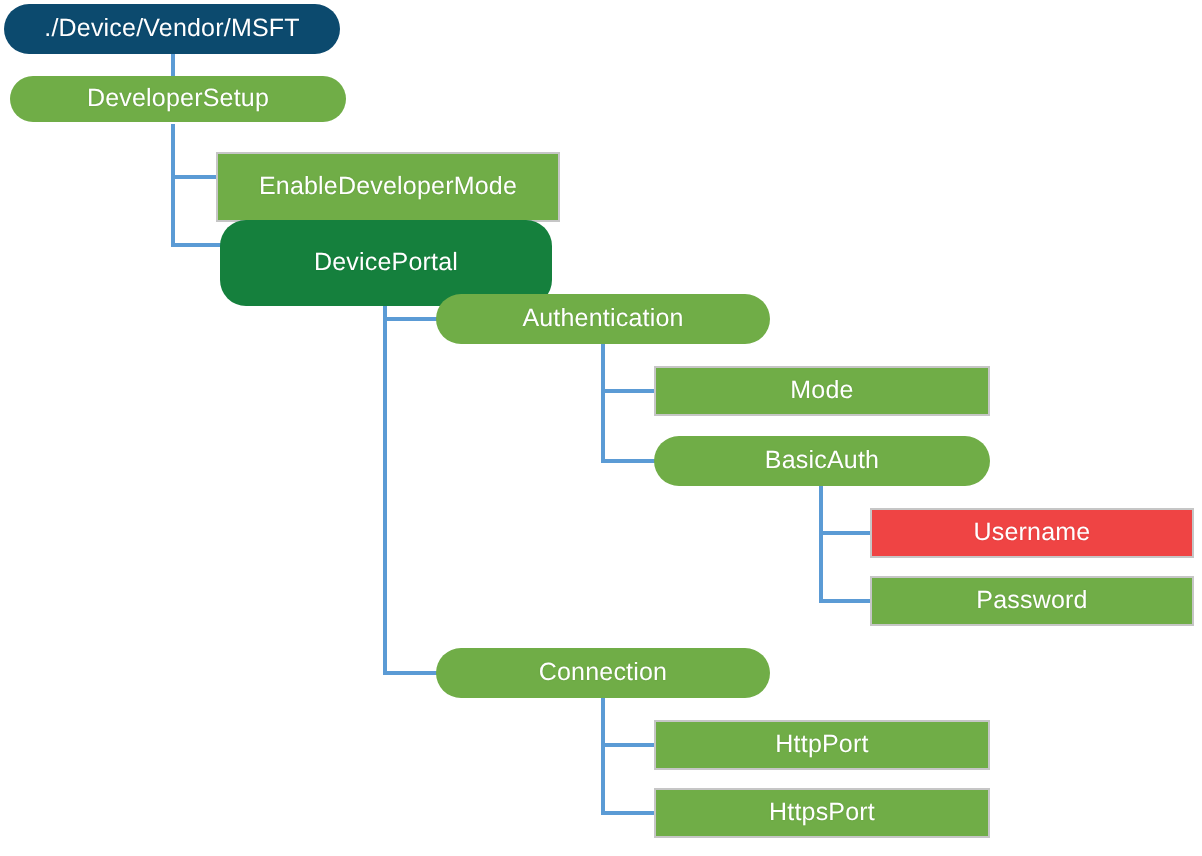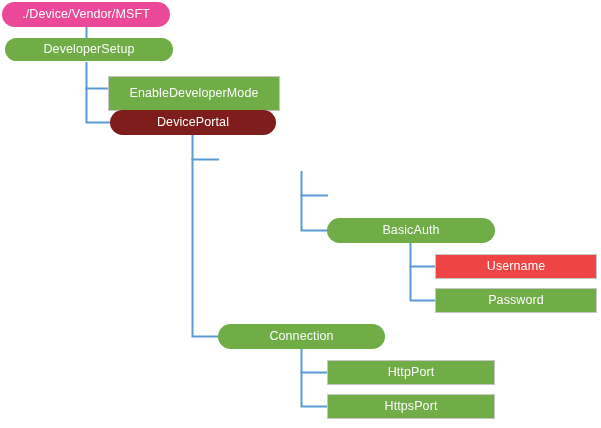--- a/index.html
+++ b/index.html
@@ -66,37 +66,43 @@
         <path d="M 192.5 159.5 L 192.5 336.5 L 218 336.5"></path>
         <path d="M 301.5 172 L 301.5 195.5 L 327 195.5"></path>
         <path d="M 301.5 195.5 L 301.5 230.5 L 327 230.5"></path>
         <path d="M 410.5 243 L 410.5 266.5 L 435 266.5"></path>
         <path d="M 410.5 266.5 L 410.5 300.5 L 435 300.5"></path>
         <path d="M 301.5 349 L 301.5 372.5 L 327 372.5"></path>
         <path d="M 301.5 372.5 L 301.5 406.5 L 327 406.5"></path>
       </g>
   </svg>
 
-  <div class="node rounded" style="left: 2px; top: 2px; width: 168px; height: 25px; background: #ec4899; color: rgb(255, 255, 255);">
+  <div class="node rounded" style="left: 2px; top: 2px; width: 168px; height: 25px; background: #0c4a6e; color: rgb(255, 255, 255);">
     <span class="node-label">./Device/Vendor/MSFT</span>
   </div>
 
   <div class="node rounded" style="left: 5px; top: 38px; width: 168px; height: 23px; background: rgb(112, 173, 71); color: rgb(255, 255, 255);">
     <span class="node-label">DeveloperSetup</span>
   </div>
 
   <div class="node square" style="left: 108px; top: 76px; width: 172px; height: 35px; background: rgb(112, 173, 71); color: rgb(255, 255, 255); border-color: rgb(198, 198, 198);">
     <span class="node-label">EnableDeveloperMode</span>
   </div>
 
-  <div class="node rounded" style="left: 110px; top: 110px; width: 166px; height: 25px; background: #7f1d1d; color: rgb(255, 255, 255);">
+  <div class="node rounded" style="left: 110px; top: 110px; width: 166px; height: 43px; background: #15803d; color: rgb(255, 255, 255);">
     <span class="node-label">DevicePortal</span>
   </div>
 
+  <div class="node rounded" style="left: 218px; top: 147px; width: 167px; height: 25px; background: rgb(112, 173, 71); color: rgb(255, 255, 255);">
+    <span class="node-label">Authentication</span>
+  </div>
 
+  <div class="node square" style="left: 327px; top: 183px; width: 168px; height: 25px; background: rgb(112, 173, 71); color: rgb(255, 255, 255); border-color: rgb(198, 198, 198);">
+    <span class="node-label">Mode</span>
+  </div>
 
   <div class="node rounded" style="left: 327px; top: 218px; width: 168px; height: 25px; background: rgb(112, 173, 71); color: rgb(255, 255, 255);">
     <span class="node-label">BasicAuth</span>
   </div>
 
   <div class="node square" style="left: 435px; top: 254px; width: 162px; height: 25px; background: #ef4444; color: rgb(255, 255, 255); border-color: rgb(198, 198, 198);">
     <span class="node-label">Username</span>
   </div>
 
   <div class="node rounded" style="left: 218px; top: 324px; width: 167px; height: 25px; background: rgb(112, 173, 71); color: rgb(255, 255, 255);">

